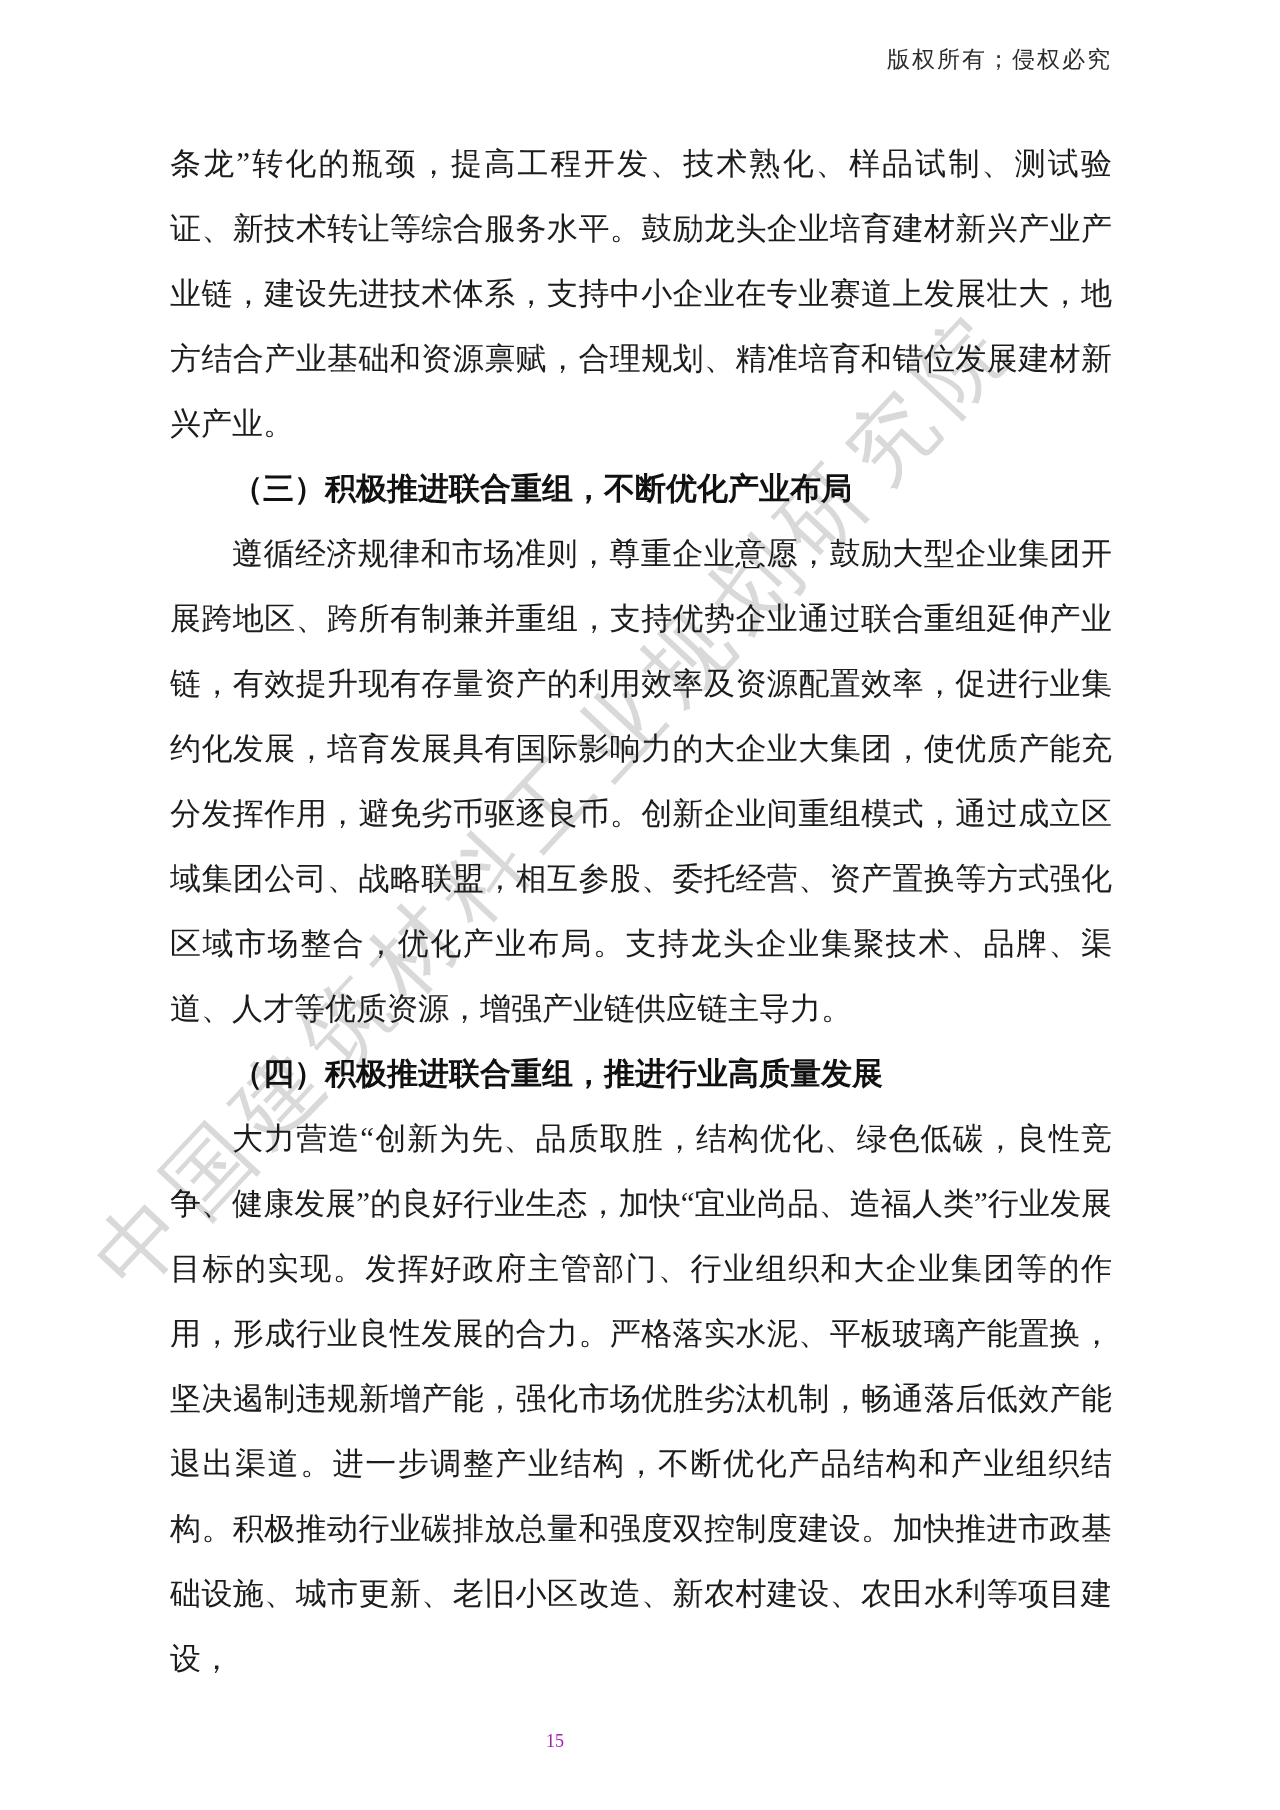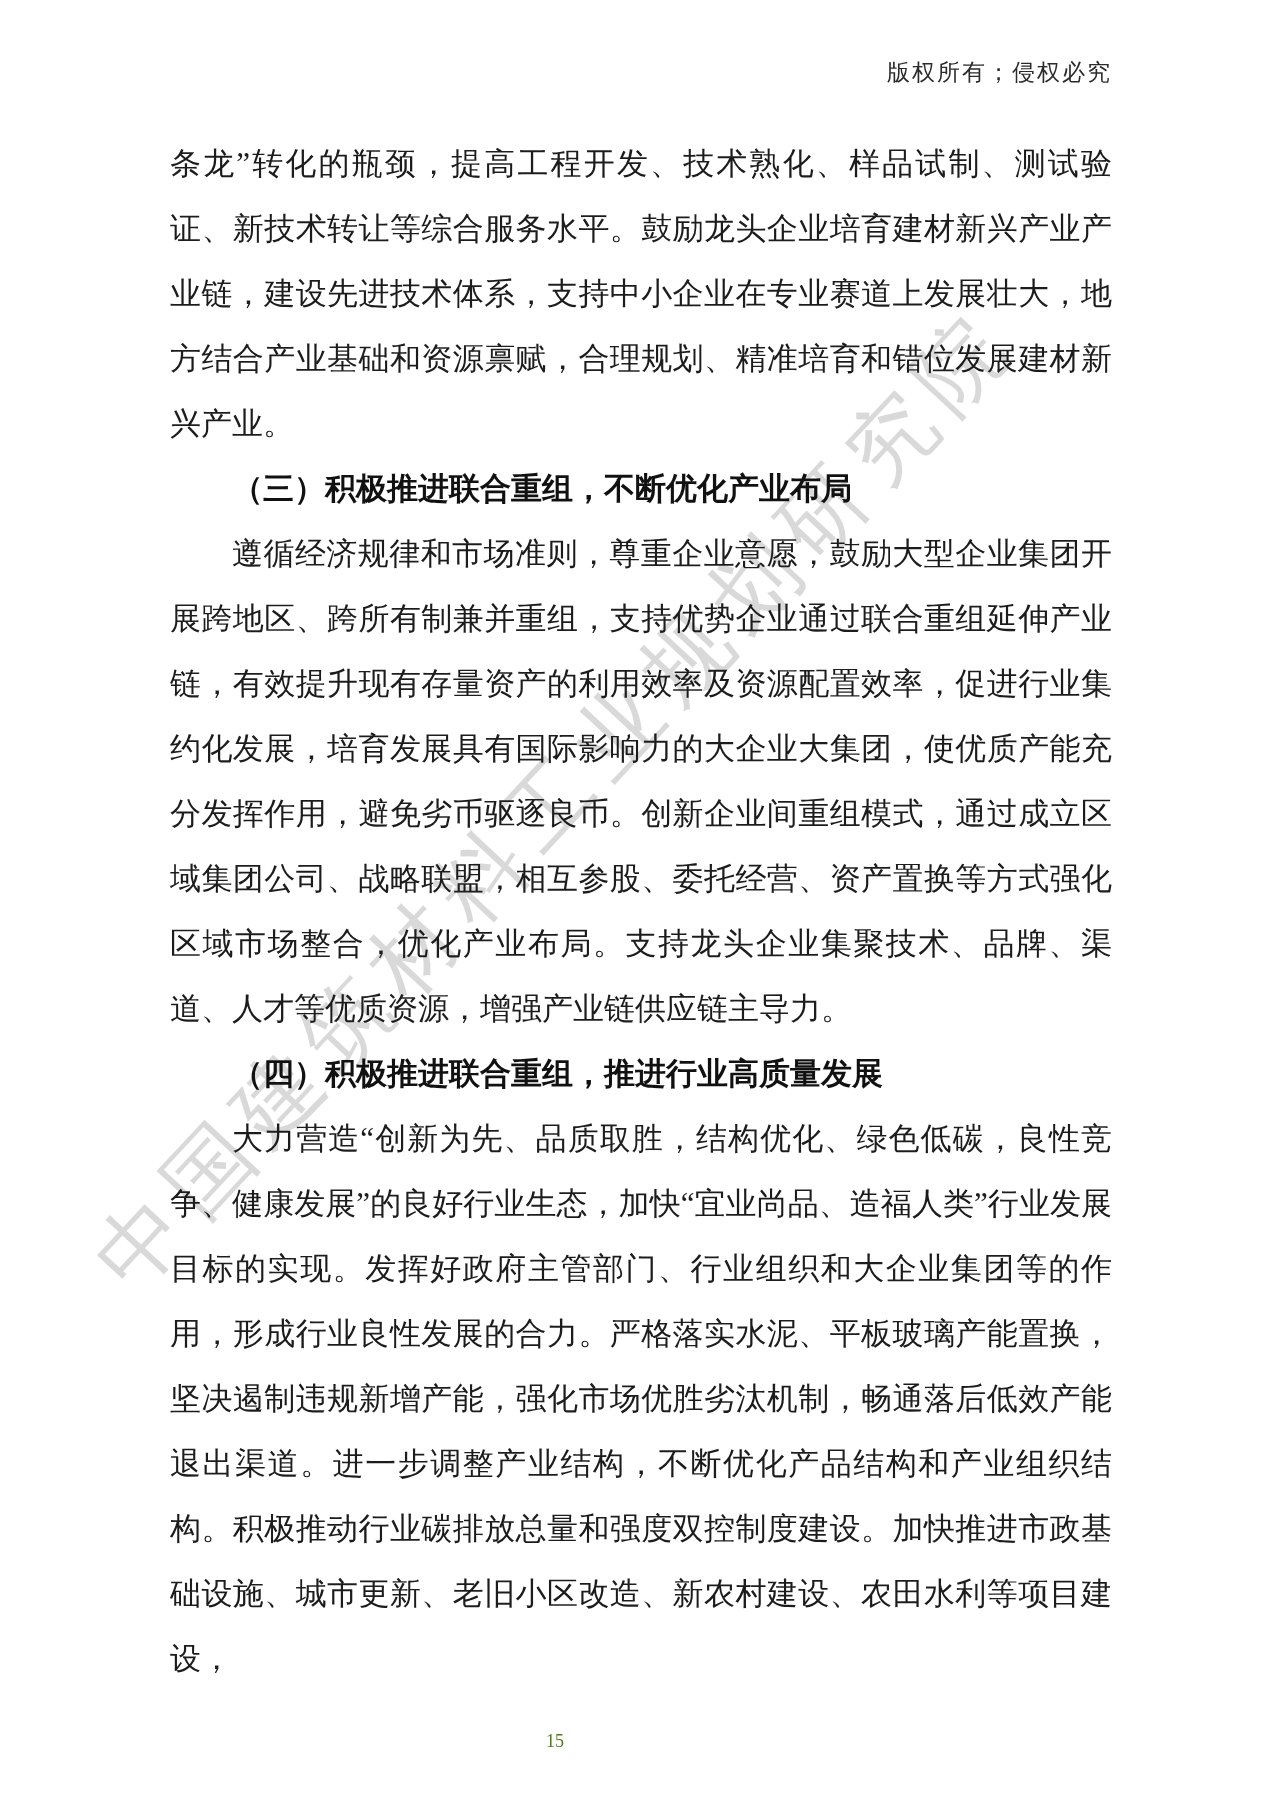--- a/index.html
+++ b/index.html
@@ -13,21 +13,20 @@
     font-family: "Liberation Serif", "DejaVu Serif", serif;
   }
   .copyright {
     position: absolute;
     top: 44px;
     right: 168px;
     font-size: 23px;
     letter-spacing: 2px;
     color: #2b2b2b;
     z-index: 2;
-    margin-top: 13px;
   }
   .watermark {
     position: absolute;
     left: 555px;
     top: 800px;
     transform: translate(-50%, -50%) rotate(-47deg);
     white-space: nowrap;
     font-family: "Liberation Sans", "DejaVu Sans", sans-serif;
     font-size: 86px;
     letter-spacing: 14px;
@@ -60,21 +59,21 @@
     text-indent: 2em;
     color: #111111;
   }
   .page-number {
     position: absolute;
     bottom: 58px;
     left: 0;
     width: 1110px;
     text-align: center;
     font-size: 18px;
-    color: #4d7c0f;
+    color: #a21caf;
     z-index: 2;
     margin-top: 19px;
   }
 </style>
 </head>
 <body>
 
 <div class="page">
 
   <div class="copyright">版权所有；侵权必究</div>

